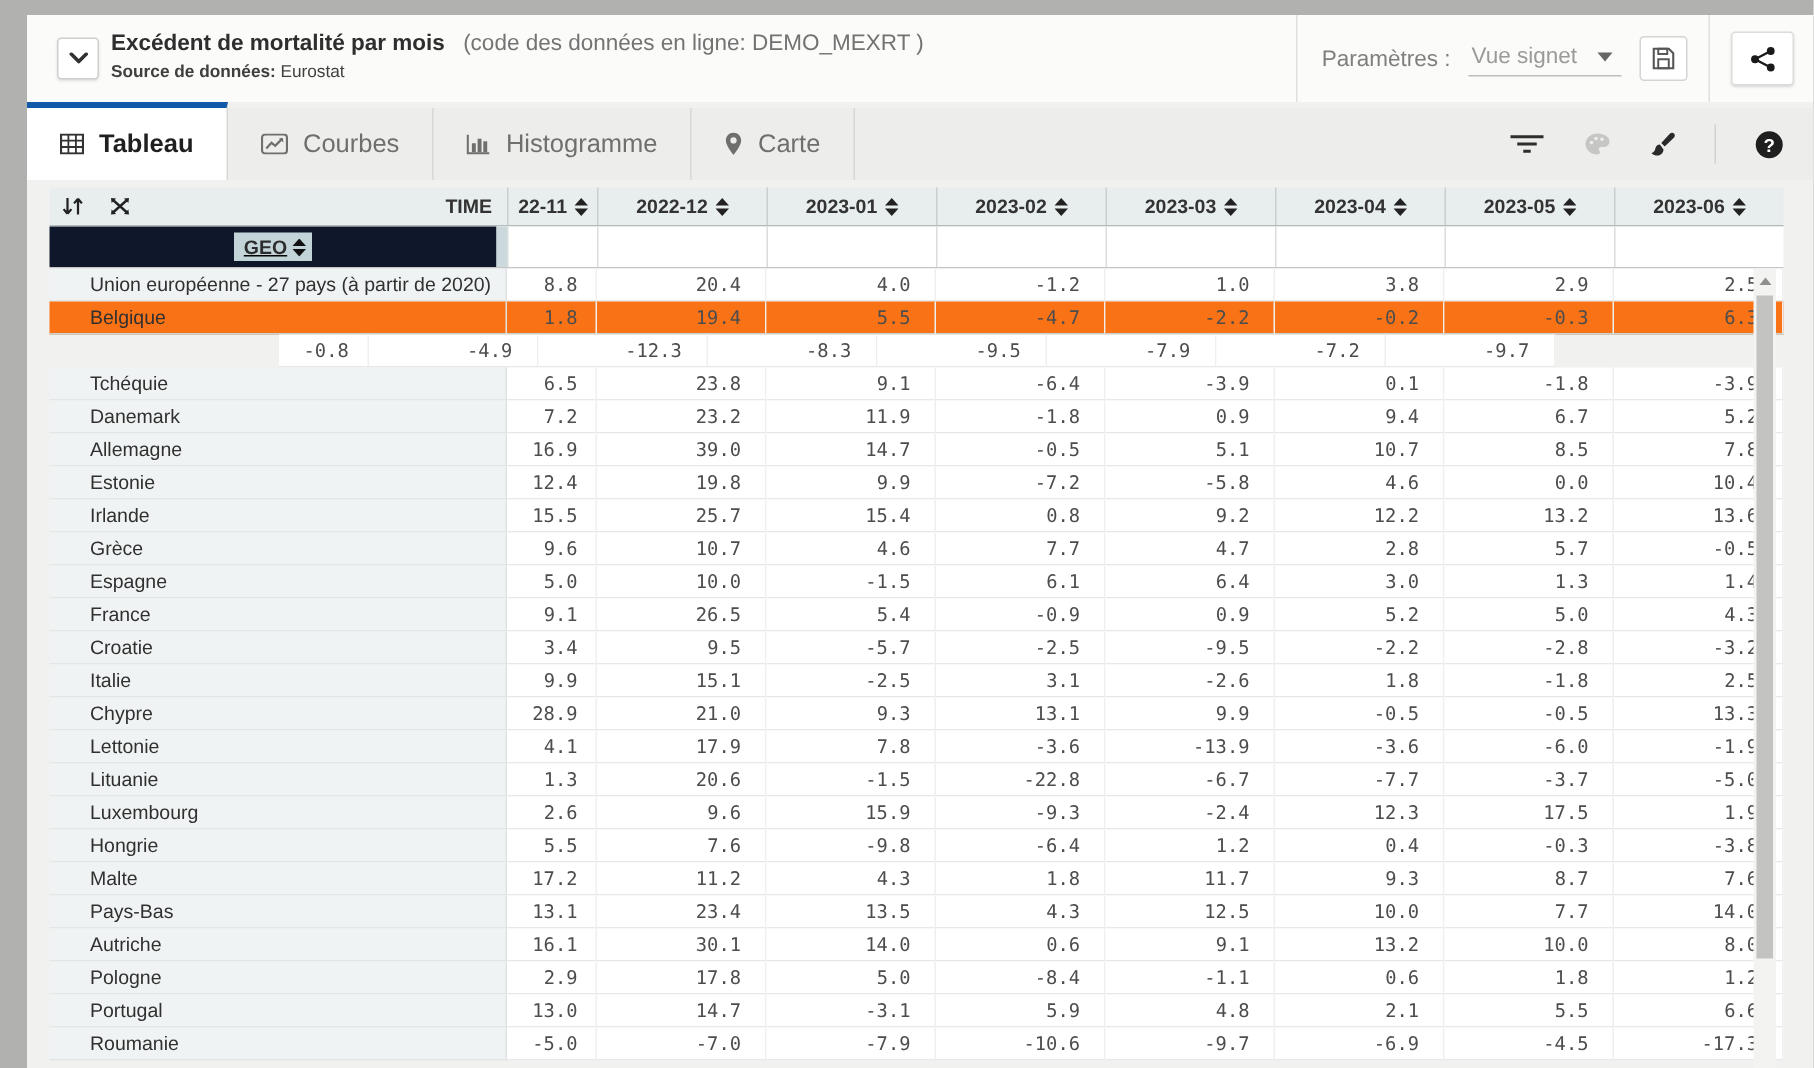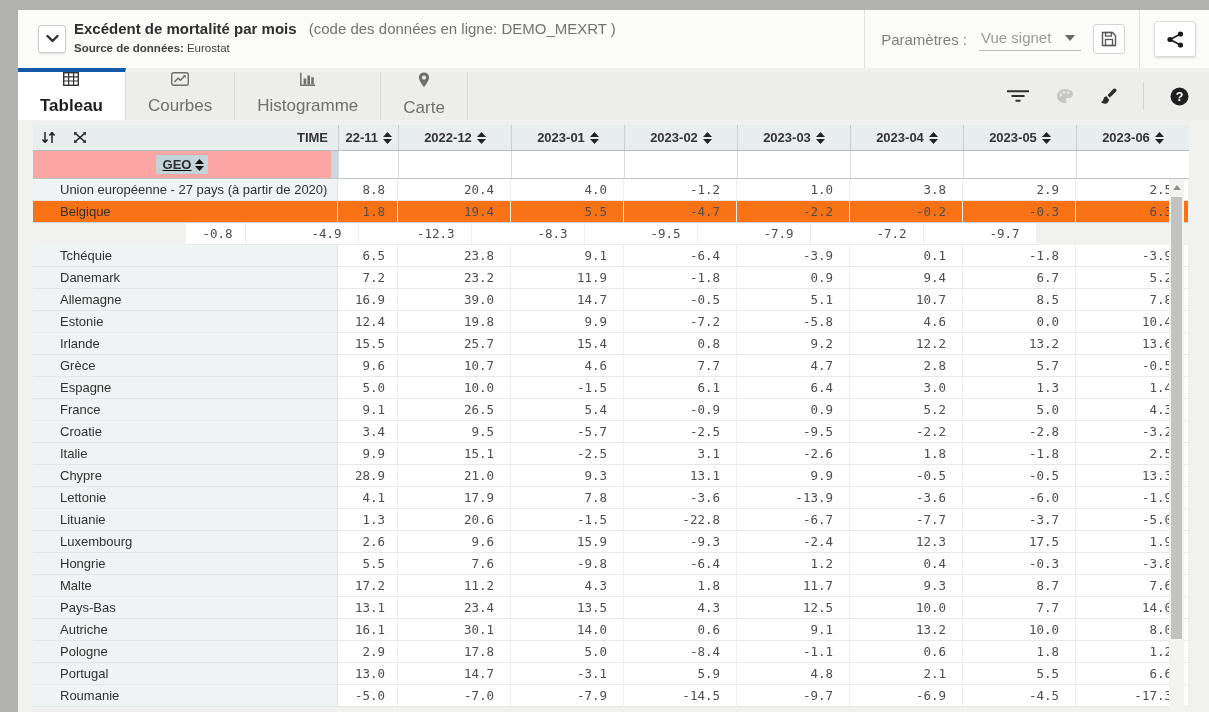--- a/index.html
+++ b/index.html
@@ -29,41 +29,41 @@
   .icon-btn { background:#fff; border:1px solid #d4d4d2; border-radius:3px; cursor:pointer;
     display:flex; align-items:center; justify-content:center; }
   .save-btn { width:32px; height:30px; }
   .share-group { display:flex; align-items:center; height:100%; border-left:1px solid #e0e0dd; padding:0 13px 0 14px; }
   .share-btn { width:42px; height:36px; box-shadow:0 1px 2px rgba(0,0,0,.15); border-color:#dddddb; }
 
   
   .tabbar { position:absolute; left:0; top:58px; width:100%; height:52px; }
   .tabstrip { position:absolute; left:0; top:4px; width:100%; height:48px; background:#ededeb; display:flex; align-items:flex-start; }
   .tab { height:48px; display:flex; align-items:center; gap:10px; padding:0 22px; border-right:1px solid #d8d8d6;
-    font-size:17px; color:#6f6f6e; cursor:pointer;flex-direction:column; }
+    font-size:17px; color:#6f6f6e; cursor:pointer; }
   .tab.active { height:52px; margin-top:-4px; background:#fff; border-top:4px solid #1259a8; color:#1f1f1f; font-weight:bold; border-right:1px solid #d8d8d6; }
   .tab .ticon { display:flex; }
   .tab-tools { position:absolute; right:0; top:4px; height:48px; display:flex; align-items:center; gap:26px; padding-right:20px; }
   .tool { cursor:pointer; display:flex; align-items:center; }
   .tool.disabled { cursor:default; }
   .tools-div { width:1px; height:26px; background:#d2d2d0; }
 
   
   .table { position:absolute; left:15px; top:115px; width:1156px; }
   .thead-time { display:flex; height:26px; background:#e8edee; border-bottom:1px solid #b6bbbc; }
   .corner-cell { width:305px; display:flex; align-items:center; padding-left:8px; }
   .corner-cell .hicon { margin-right:17px; cursor:pointer; display:flex; }
   .time-label { margin-left:auto; padding-right:10px; font-size:13px; font-weight:bold; color:#333; }
   .time-cols { display:flex; flex:1; }
   .th-time { width:113px; border-left:1px solid #c9ced0; display:flex; align-items:center; justify-content:center;
     gap:5px; font-size:13px; font-weight:bold; color:#333; cursor:pointer; overflow:hidden; }
   .th-time.c0 { width:60px; justify-content:flex-end; padding-right:6px; }
 
   .thead-geo { display:flex; height:28px; background:#fff; border-bottom:1px solid #c4c6c6; }
-  .geo-cell { width:298px; background:#fca5a5; display:flex; align-items:center; justify-content:center; cursor:pointer;text-decoration:underline; }
+  .geo-cell { width:298px; background:#0f172a; display:flex; align-items:center; justify-content:center; cursor:pointer;text-decoration:underline; }
   .geo-label { font-size:13px; font-weight:bold; color:#2c2c2c; background:#c3d4d9; padding:2px 4px 2px 7px; display:flex; align-items:center; gap:4px; }
   .geo-strip { width:7px; background:#cbd9dd; }
   .geo-spacers { display:flex; flex:1; }
   .geo-sp { width:113px; border-left:1px solid #d9dddd; }
   .geo-sp.c0 { width:60px; }
 
   .tbody { }
   .trow { display:flex; height:22px;justify-content:center; }
   .tlabel { width:305px; background:#f0f3f3; border-bottom:1px solid #e3e6e6; border-right:1px solid #dfe3e3;
     font-size:13px; color:#303030; line-height:21px; padding-left:27px; white-space:nowrap; overflow:hidden; cursor:pointer; }
@@ -578,21 +578,21 @@
           <div class="tcell">2.1</div>
           <div class="tcell">5.5</div>
           <div class="tcell">6.6</div>
         </div>
 
   <div class="trow">
     <div class="tlabel">Roumanie</div>
   <div class="tcell c0">-5.0</div>
           <div class="tcell">-7.0</div>
           <div class="tcell">-7.9</div>
-          <div class="tcell">-14.5</div>
+          <div class="tcell">-10.6</div>
           <div class="tcell">-9.7</div>
           <div class="tcell">-6.9</div>
           <div class="tcell">-4.5</div>
           <div class="tcell">-17.3</div>
         </div>
 </div>
   </div>
 
   <div class="vscrollbar">
     <div class="sb-up">

